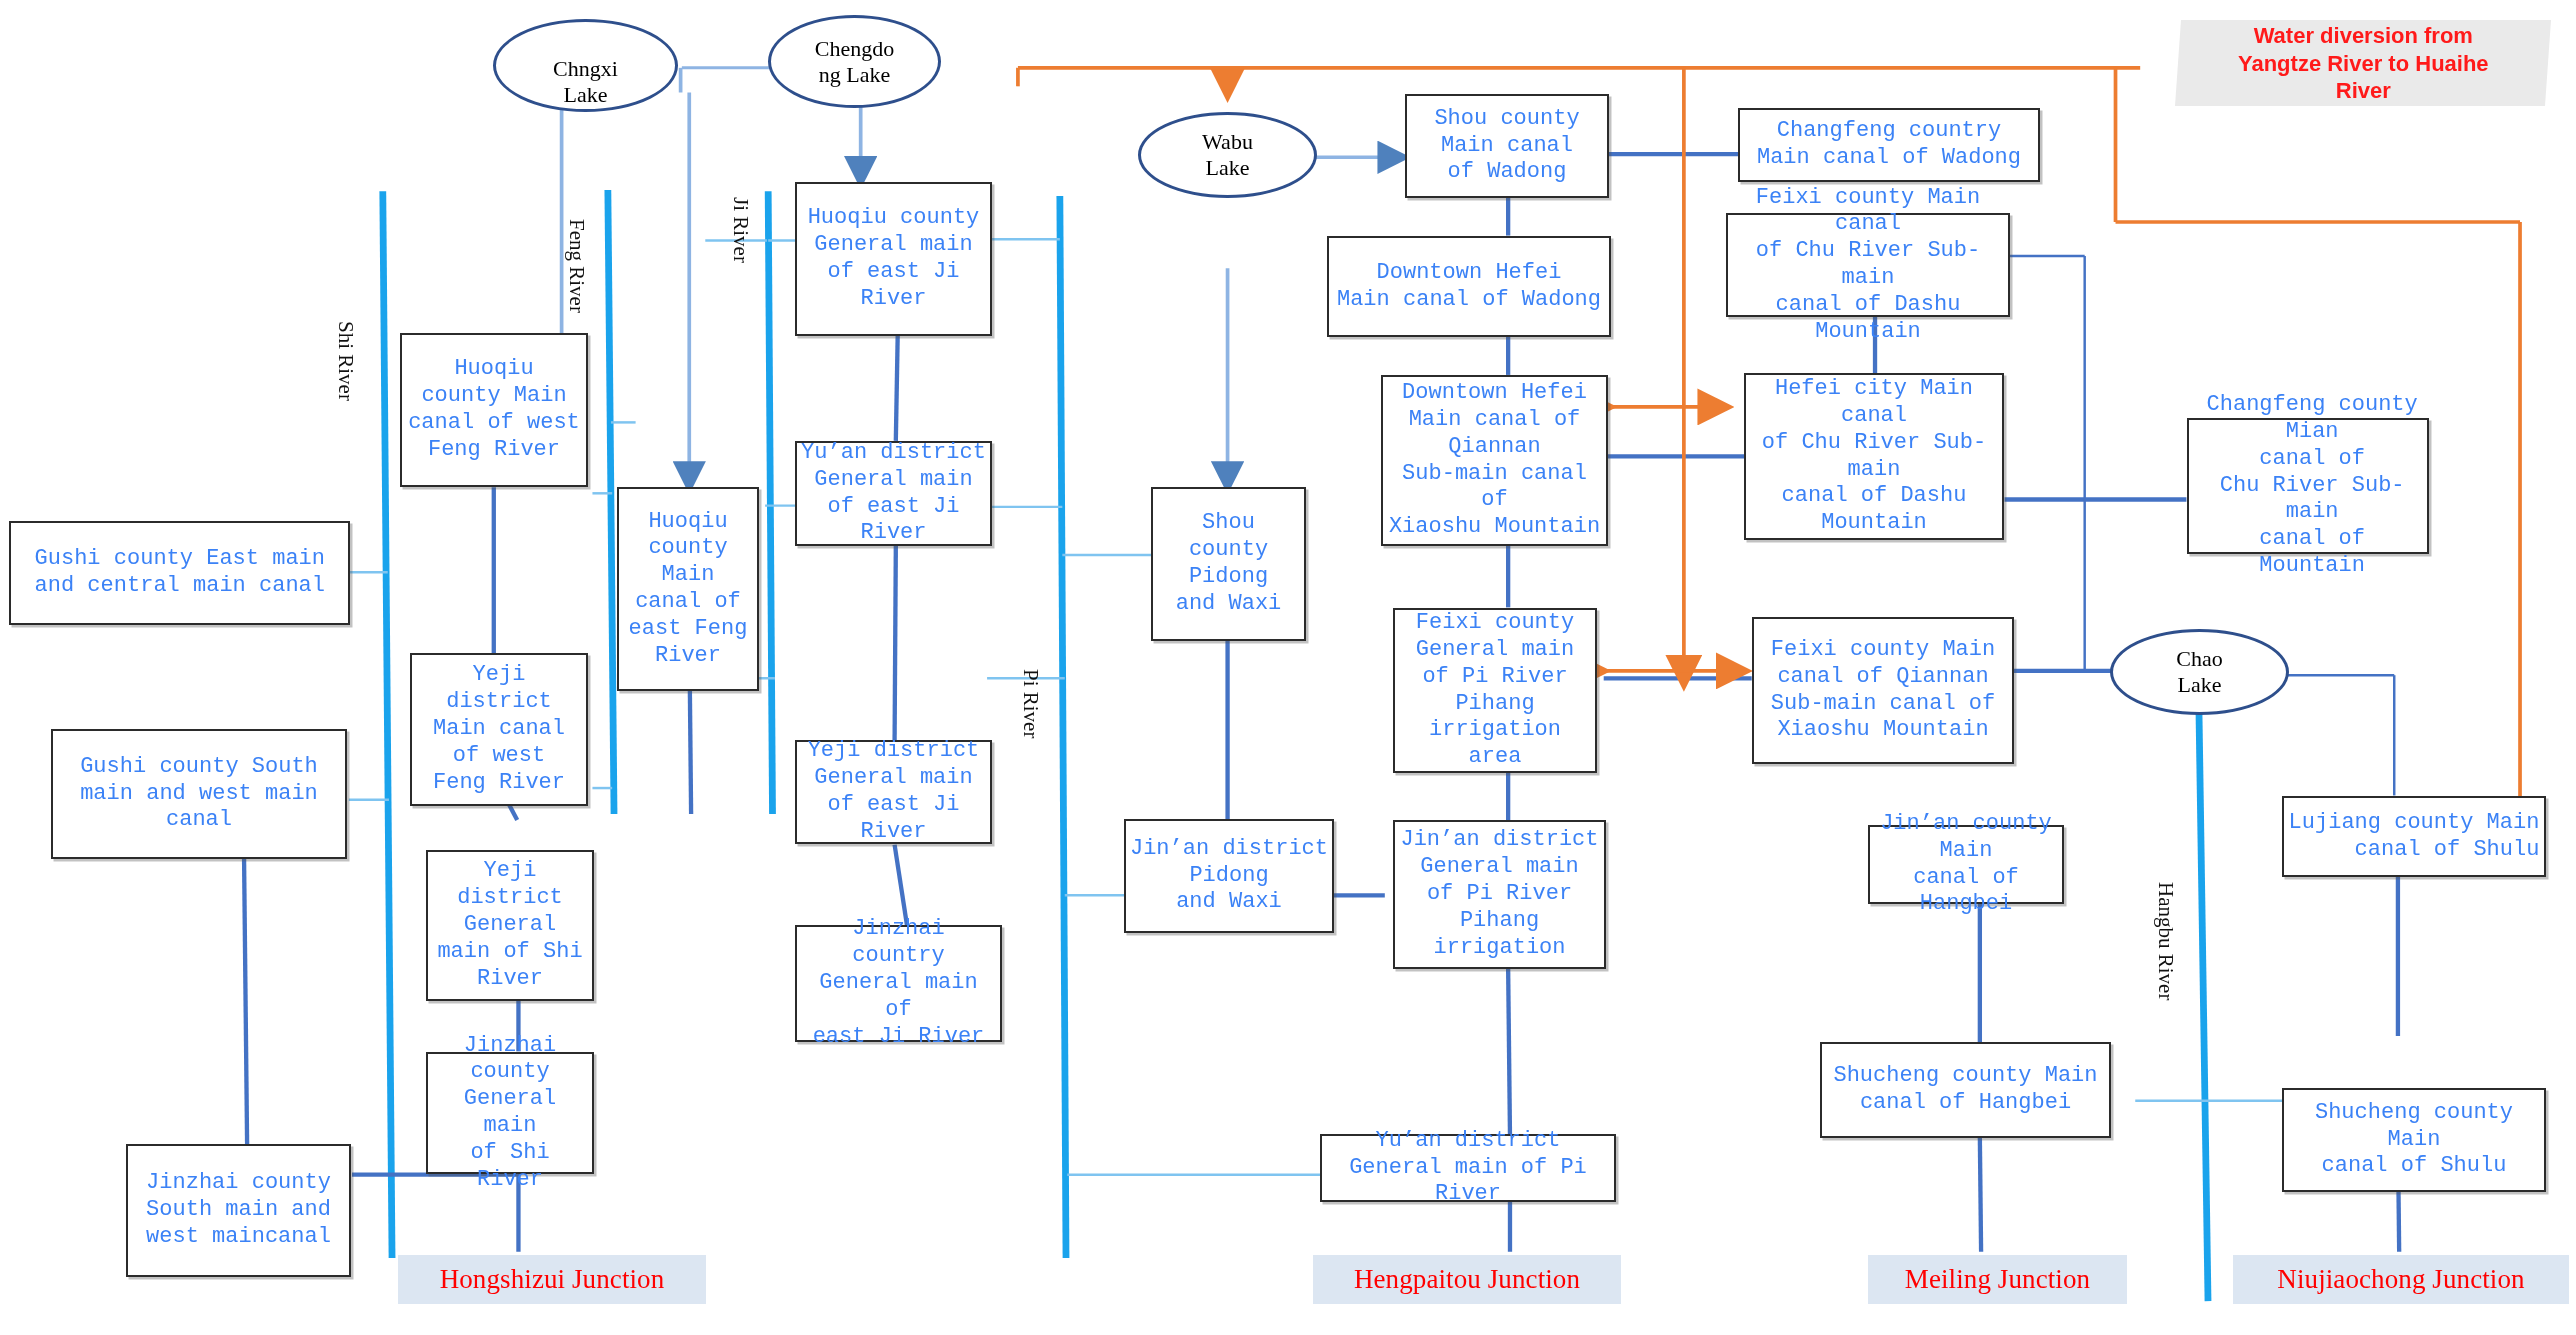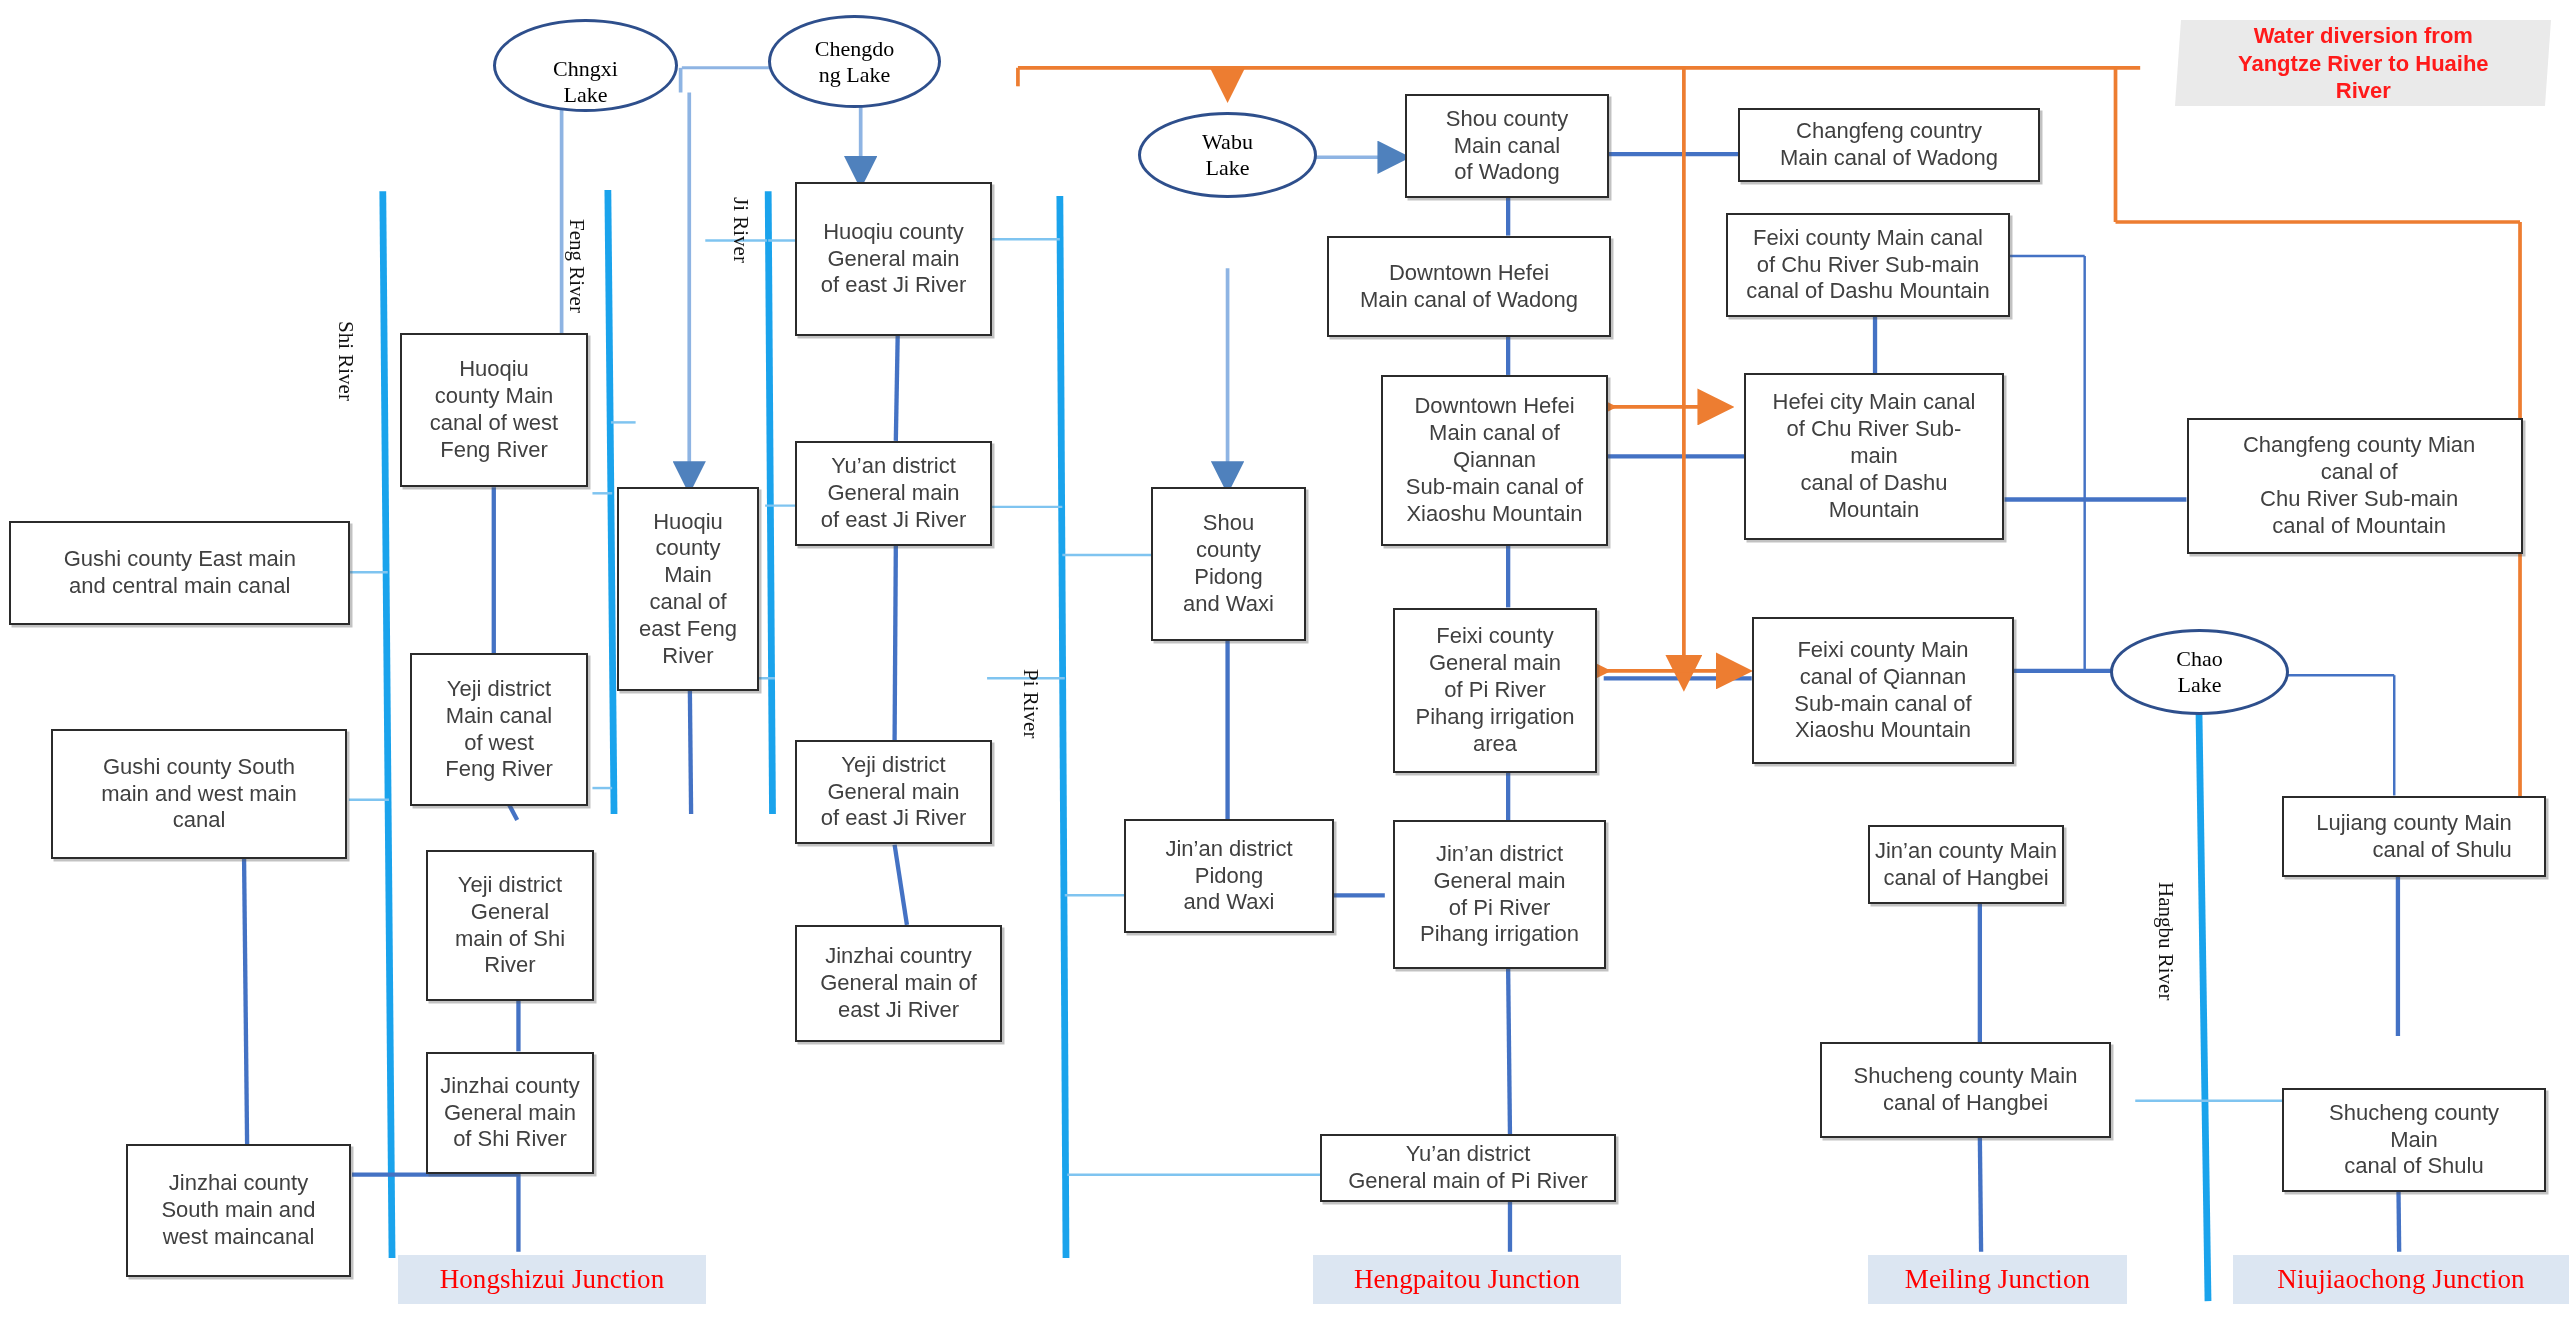--- a/index.html
+++ b/index.html
@@ -8,24 +8,24 @@
   #stage{position:relative;width:2576px;height:1335px;background:#fff;overflow:hidden;}
   svg#wires{position:absolute;left:0;top:0;width:2576px;height:1335px;pointer-events:none;}
 
   .node{
     position:absolute;
     border:2.5px solid #2b2b2b;
     background:#ffffff;
     box-sizing:border-box;
     display:flex;align-items:center;justify-content:center;
     text-align:center;
-    font-family:Liberation Sans, sans-serif;
+    font-family:Liberation Mono, monospace;
     font-size:22px;
     line-height:1.22;
-    color:#404040;
+    color:#3b82f6;
     box-shadow:2.5px 2.5px 0 rgba(80,80,80,.35);
     padding:2.5px 3.7px;
     z-index:5;
   }
   .node span{display:block;white-space:pre-line;}
 
   .lake{
     position:absolute;
     border:3.1px solid #2e4f8c;
     border-radius:50%;
@@ -383,21 +383,21 @@
 main
 canal of Dashu
 Mountain</span>
     </div>
   <div class="node" style="left:1752px;top:617px;width:262px;height:147px;">
       <span>Feixi county Main
 canal of Qiannan
 Sub-main canal of
 Xiaoshu Mountain</span>
     </div>
-  <div class="node" style="left:2187px;top:418px;width:336px;height:136px;padding-left:12px;">
+  <div class="node" style="left:2187px;top:418px;width:242px;height:136px;padding-left:12px;">
       <span>Changfeng county Mian
 canal of
 Chu River Sub-main
 canal of Mountain</span>
     </div>
 
   <div class="node" style="left:1868px;top:825px;width:196px;height:79px;">
       <span>Jin’an county Main
 canal of Hangbei</span>
     </div>

